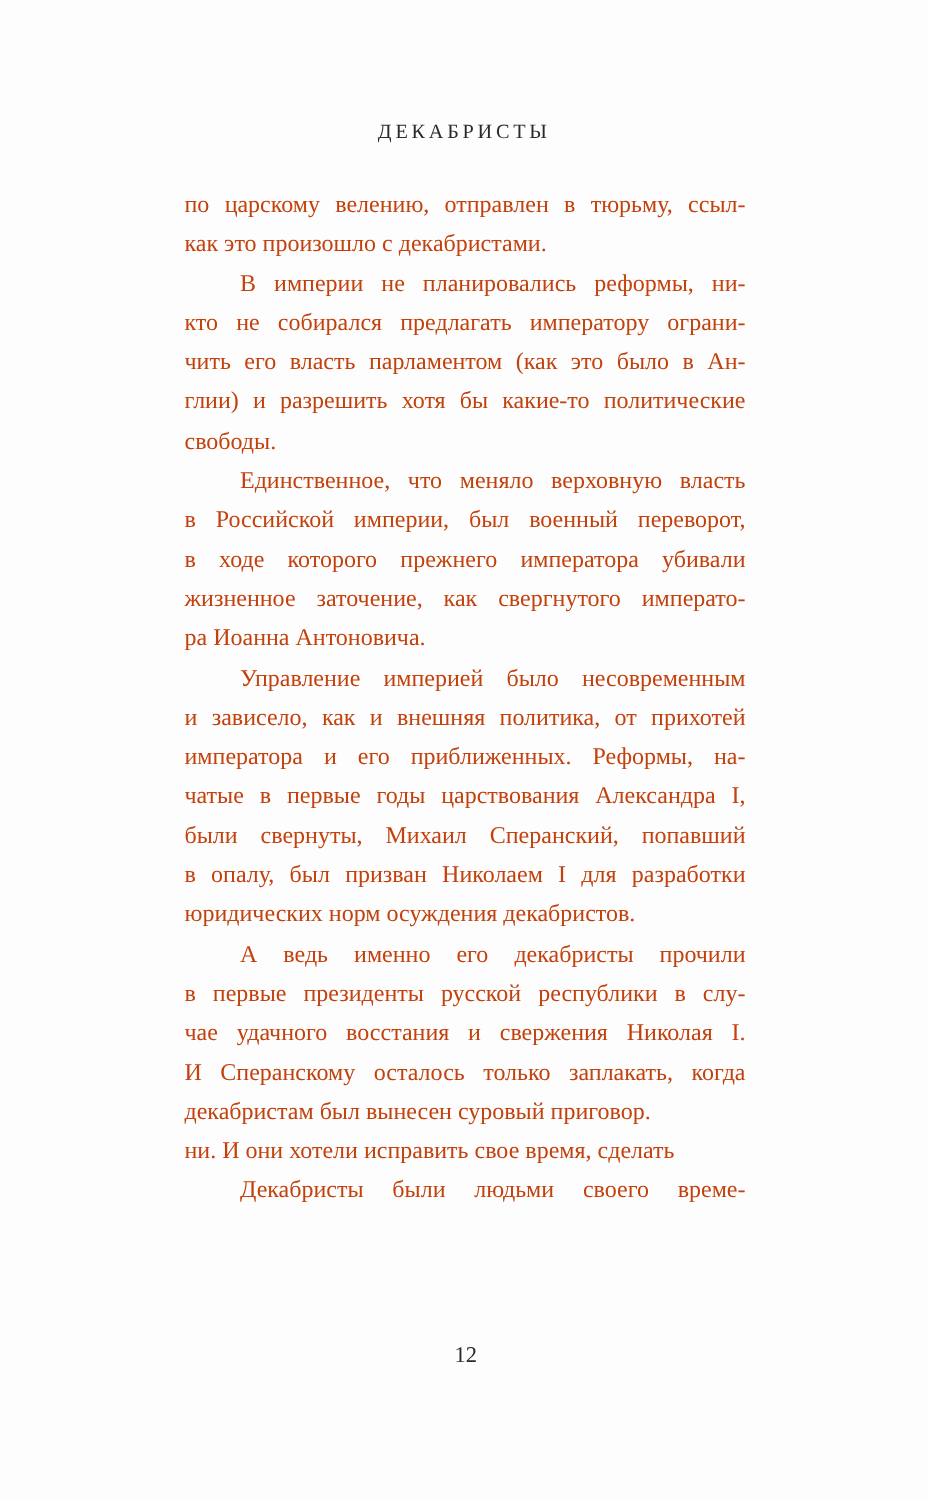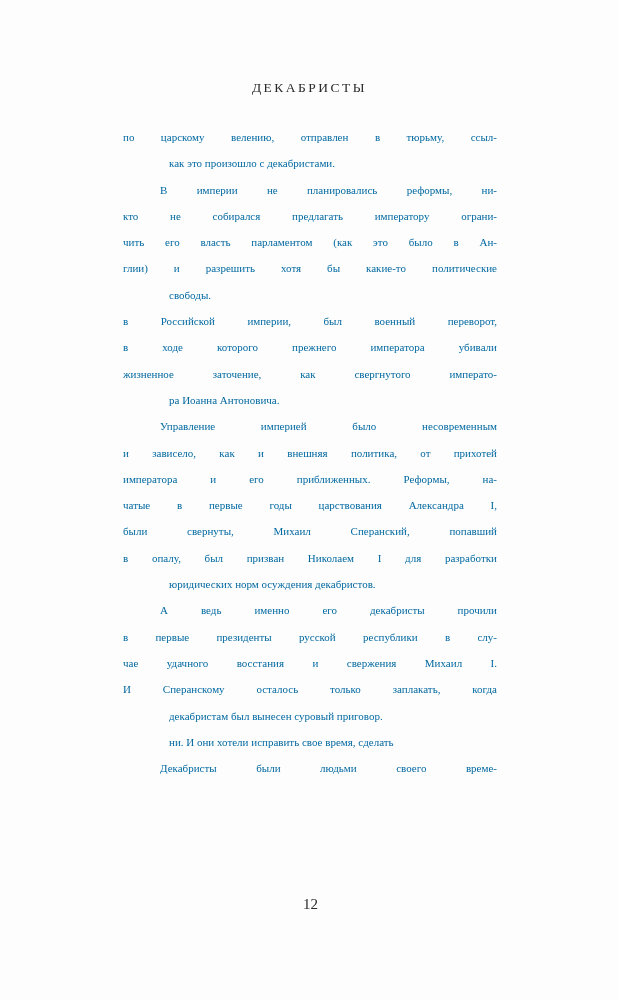--- a/index.html
+++ b/index.html
@@ -26,32 +26,31 @@
     text-align: center;
     font-size: 13.5px;
     letter-spacing: 2.5px;
     color: #2a2a2a;
   }
   .text-block {
     position: absolute;
     top: 124px;
     left: 123px;
     width: 374px;
-    font-size: 11px;
+    font-size: 16px;
     line-height: 26.3px;
-    color: #0369a1;
+    color: #c2410c;
   }
   .line {
     text-align: justify;
     text-align-last: justify;
     white-space: normal;
   }
   .line.last {
     text-align-last: left;
-    margin-left: 46px;
   }
   .line.indent {
     text-indent: 37px;
   }
   .page-number {
     position: absolute;
     top: 896px;
     left: 1px;
     width: 100%;
     text-align: center;
@@ -66,34 +65,35 @@
   <div class="running-head">ДЕКАБРИСТЫ</div>
 
   <div class="text-block">
       <div class="line">по царскому велению, отправлен в тюрьму, ссыл-</div>
       <div class="line last">как это произошло с декабристами.</div>
       <div class="line indent">В империи не планировались реформы, ни-</div>
       <div class="line">кто не собирался предлагать императору ограни-</div>
       <div class="line">чить его власть парламентом (как это было в Ан-</div>
       <div class="line">глии) и разрешить хотя бы какие-то политические</div>
       <div class="line last">свободы.</div>
+      <div class="line indent">Единственное, что меняло верховную власть</div>
       <div class="line">в Российской империи, был военный переворот,</div>
       <div class="line">в ходе которого прежнего императора убивали</div>
       <div class="line">жизненное заточение, как свергнутого императо-</div>
       <div class="line last">ра Иоанна Антоновича.</div>
       <div class="line indent">Управление империей было несовременным</div>
       <div class="line">и зависело, как и внешняя политика, от прихотей</div>
       <div class="line">императора и его приближенных. Реформы, на-</div>
       <div class="line">чатые в первые годы царствования Александра I,</div>
       <div class="line">были свернуты, Михаил Сперанский, попавший</div>
       <div class="line">в опалу, был призван Николаем I для разработки</div>
       <div class="line last">юридических норм осуждения декабристов.</div>
       <div class="line indent">А ведь именно его декабристы прочили</div>
       <div class="line">в первые президенты русской республики в слу-</div>
-      <div class="line">чае удачного восстания и свержения Михаил I.</div>
+      <div class="line">чае удачного восстания и свержения Николая I.</div>
       <div class="line">И Сперанскому осталось только заплакать, когда</div>
       <div class="line last">декабристам был вынесен суровый приговор.</div>
       <div class="line last">ни. И они хотели исправить свое время, сделать</div>
       <div class="line indent">Декабристы были людьми своего време-</div>
     </div>
 
   <div class="page-number">12</div>
 </div>
 
 </body></html>

